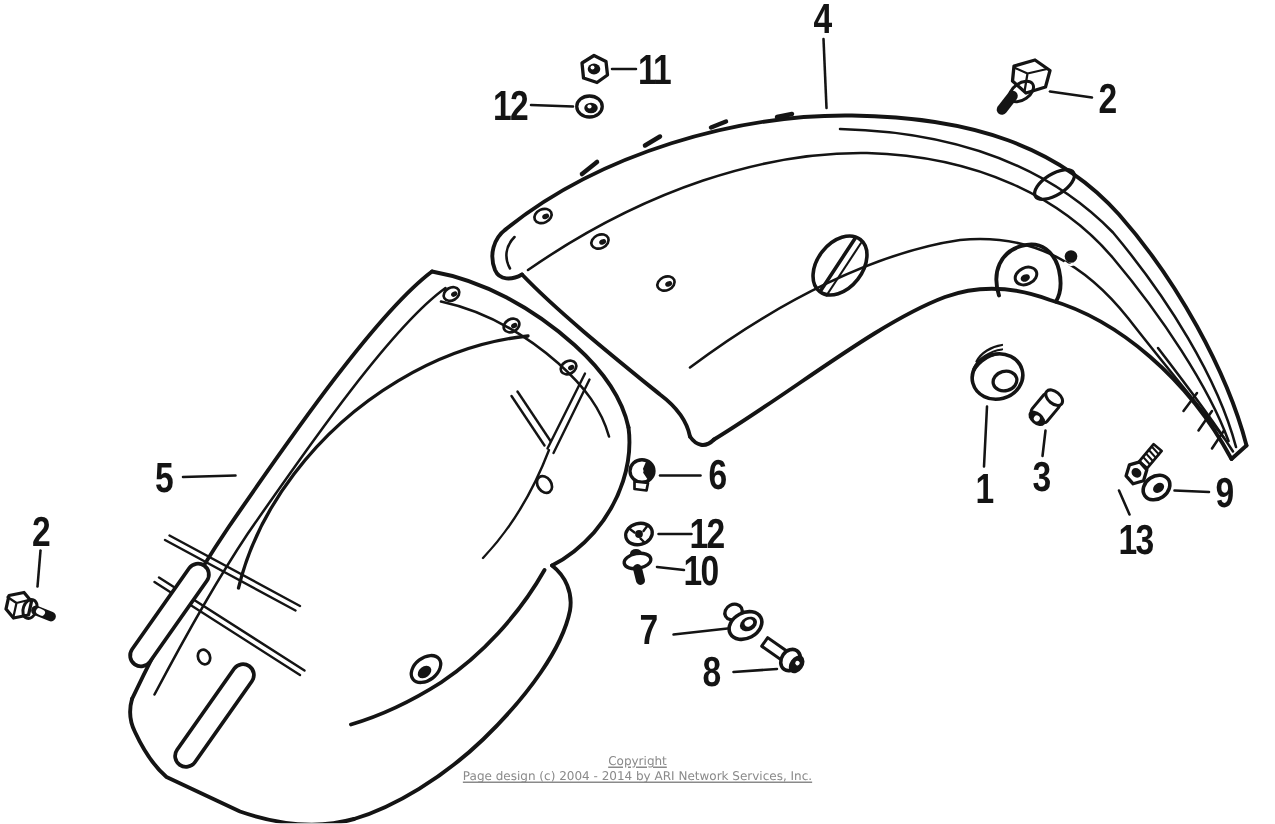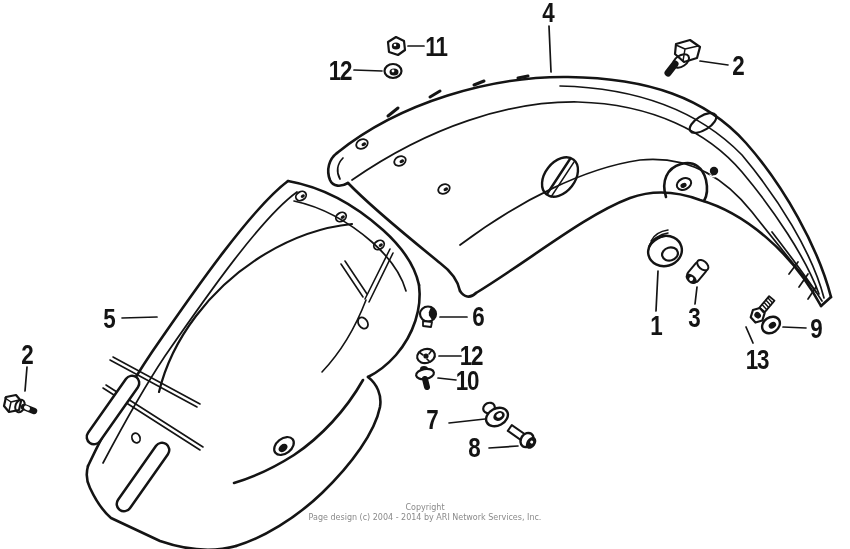--- a/index.html
+++ b/index.html
@@ -20,20 +20,21 @@
     white-space:nowrap;
     cursor:pointer;
     user-select:none;
   }
   .footer{
     position:absolute;left:0;right:0;top:503px;
     text-align:center;
     font:400 8px "DejaVu Sans",sans-serif;
     color:#8a8a8a;
     line-height:1.3;
+    text-decoration:underline;
   }
 </style>
 </head>
 <body>
 
 <div class="stage">
 
   <svg width="850" height="549" viewBox="0 0 850 549">
     <g fill="none" stroke="#141414" stroke-width="2.6" stroke-linecap="round" stroke-linejoin="round">
 

